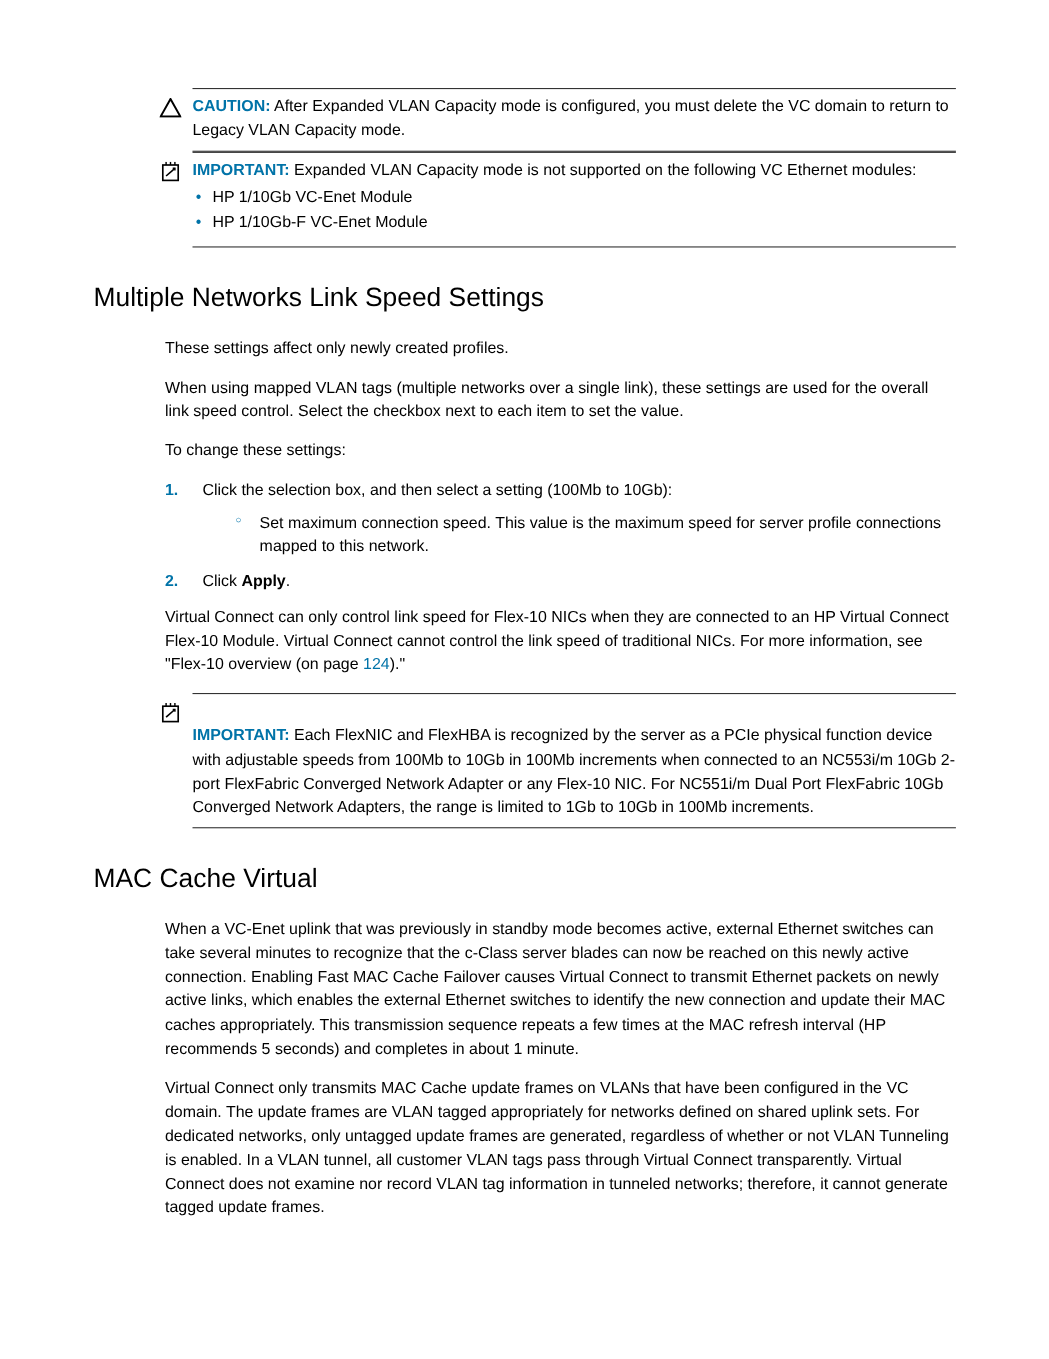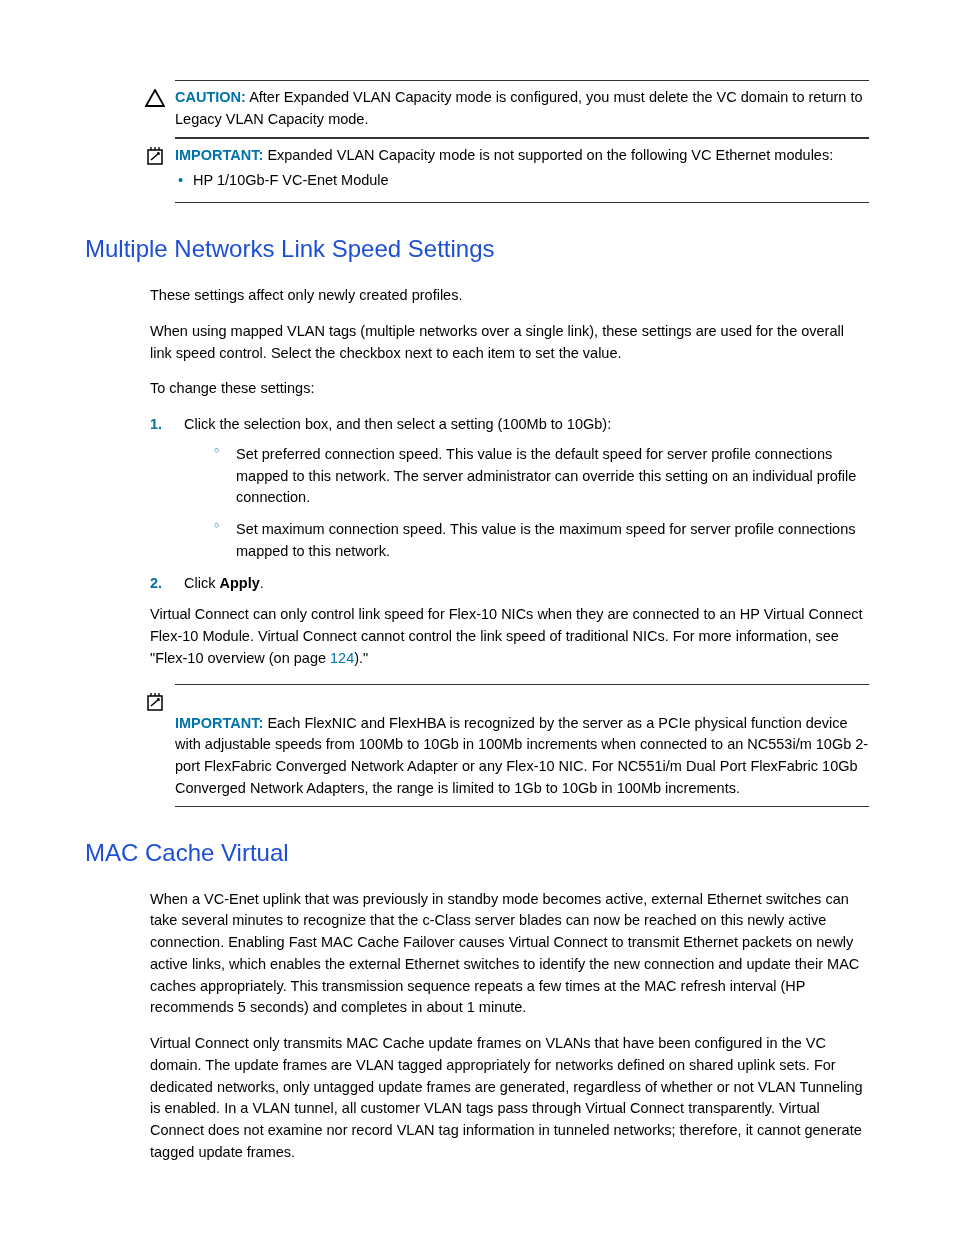--- a/index.html
+++ b/index.html
@@ -51,21 +51,21 @@
     }
     .important-bullets li::before {
       content: "•";
       color: #0073a8;
       margin-right: 10px;
       margin-left: -15px;
     }
     h2 {
       font-family: Arial, Helvetica, sans-serif;
       font-weight: normal;
-      color: #1d4ed8;
+      color: #000000;
       font-size: 24px;
       margin-top: 28px;
       margin-bottom: 18px;
       margin-left: 0;
     }
     .section-body {
       margin-left: 65px;
     }
     .section-body p {
       margin-bottom: 14px;
@@ -150,36 +150,36 @@
       <rect x="3" y="3" width="14" height="14" fill="none" stroke="#000" stroke-width="1.5"></rect>
       <path d="M6 3 L6 0 M10 3 L10 0 M14 3 L14 0" stroke="#000" stroke-width="1.3"></path>
       <path d="M6 13 L14 6" stroke="#000" stroke-width="1.5"></path>
       <path d="M12 6 L14 6 L14 8" fill="none" stroke="#000" stroke-width="1.3"></path>
     </svg>
   </div>
   <div class="content-col">
     <span class="important-label">IMPORTANT:</span>
     <span>Expanded VLAN Capacity mode is not supported on the following VC Ethernet modules:</span>
     <ul class="important-bullets">
+      <li>HP 1/10Gb VC-Enet Module</li>
       <li>HP 1/10Gb-F VC-Enet Module</li>
     </ul>
   </div>
 </div>
 
 <h2>Multiple Networks Link Speed Settings</h2>
 <div class="section-body">
   <p>These settings affect only newly created profiles.</p>
   <p>When using mapped VLAN tags (multiple networks over a single link), these settings are used for the overall link speed control. Select the checkbox next to each item to set the value.</p>
   <p>To change these settings:</p>
   <ol class="ol-decimal">
     <li>
       <span class="num">1.</span>
       <span>Click the selection box, and then select a setting (100Mb to 10Gb):</span>
       <ul class="sub-list">
-        <li>Set preferred connection speed. This value is the default speed for server profile connections mapped to this network. The server administrator can override this setting on an individual profile connection.</li>
         <li>Set maximum connection speed. This value is the maximum speed for server profile connections mapped to this network.</li>
       </ul>
     </li>
     <li>
       <span class="num">2.</span>
       <span>Click </span><b>Apply</b>.
     </li>
   </ol>
   <p>
     <span>Virtual Connect can only control link speed for Flex-10 NICs when they are connected to an HP Virtual Connect Flex-10 Module. Virtual Connect cannot control the link speed of traditional NICs. For more information, see "Flex-10 overview (on page </span><span class="link-ref">124</span><span>)."</span>

